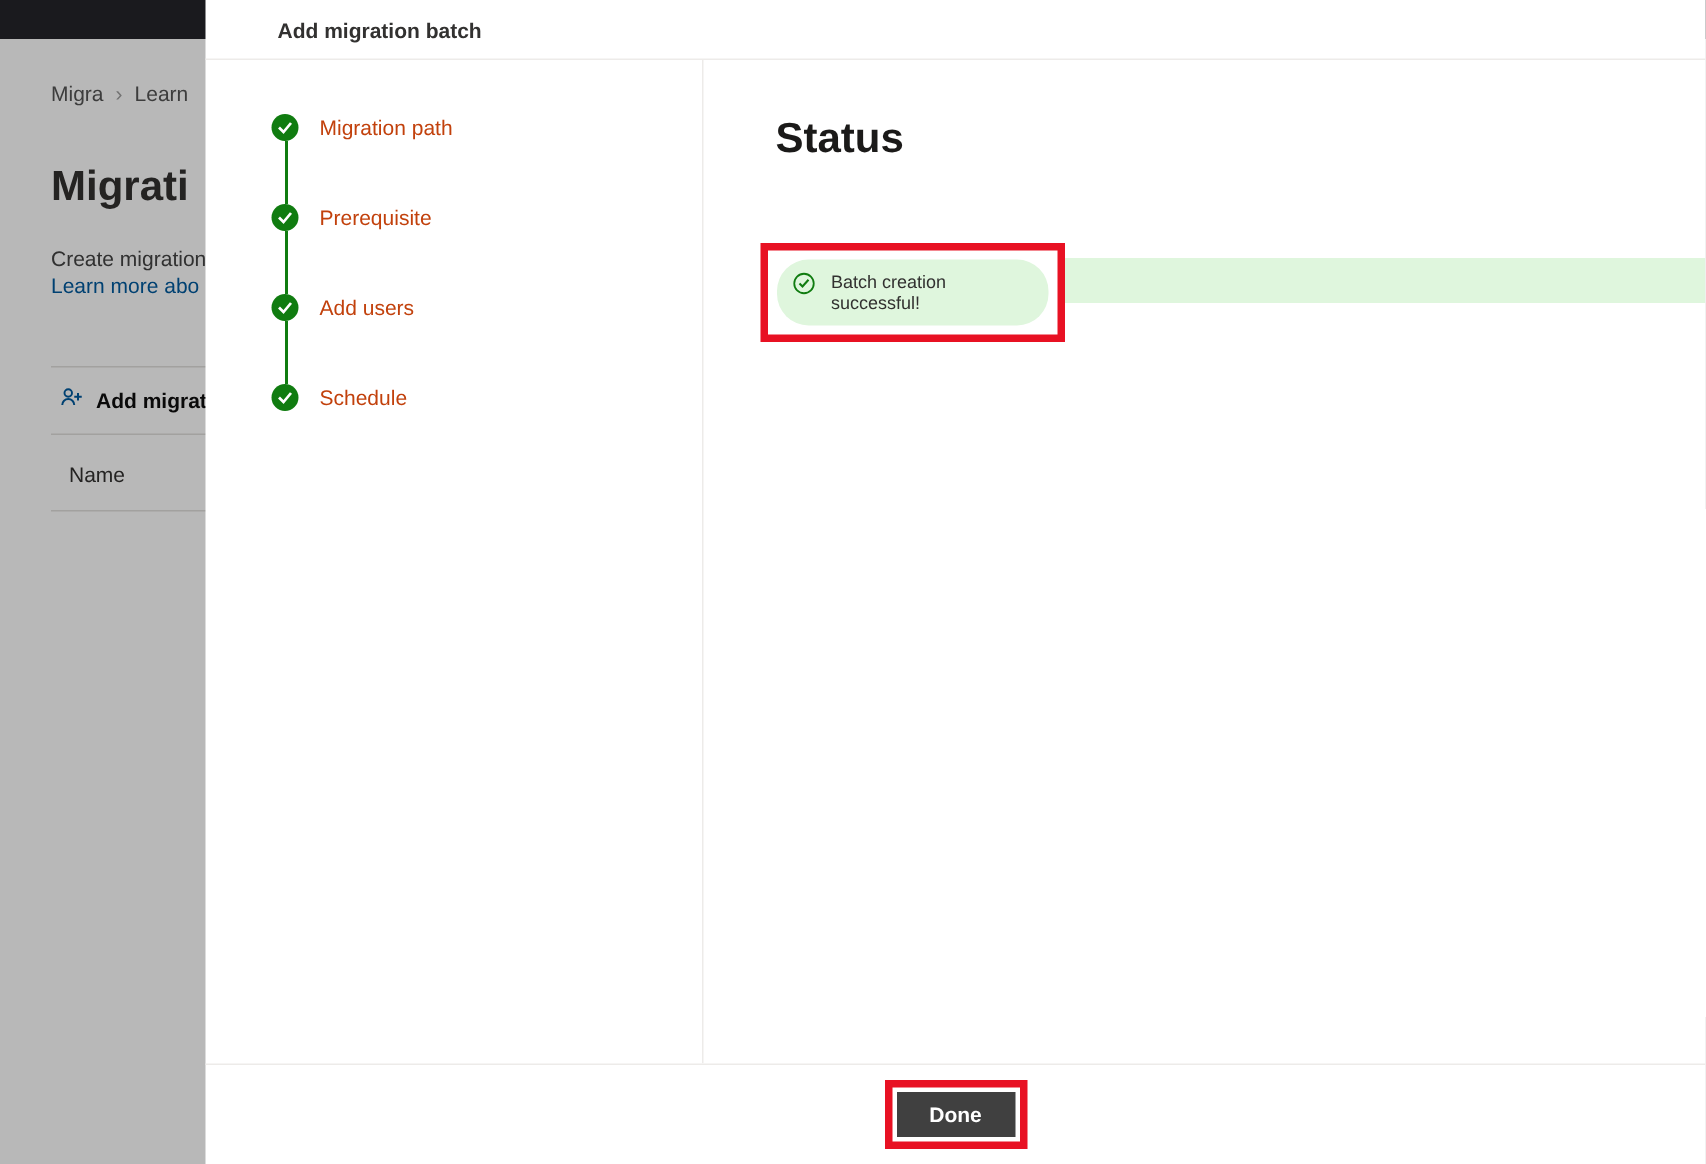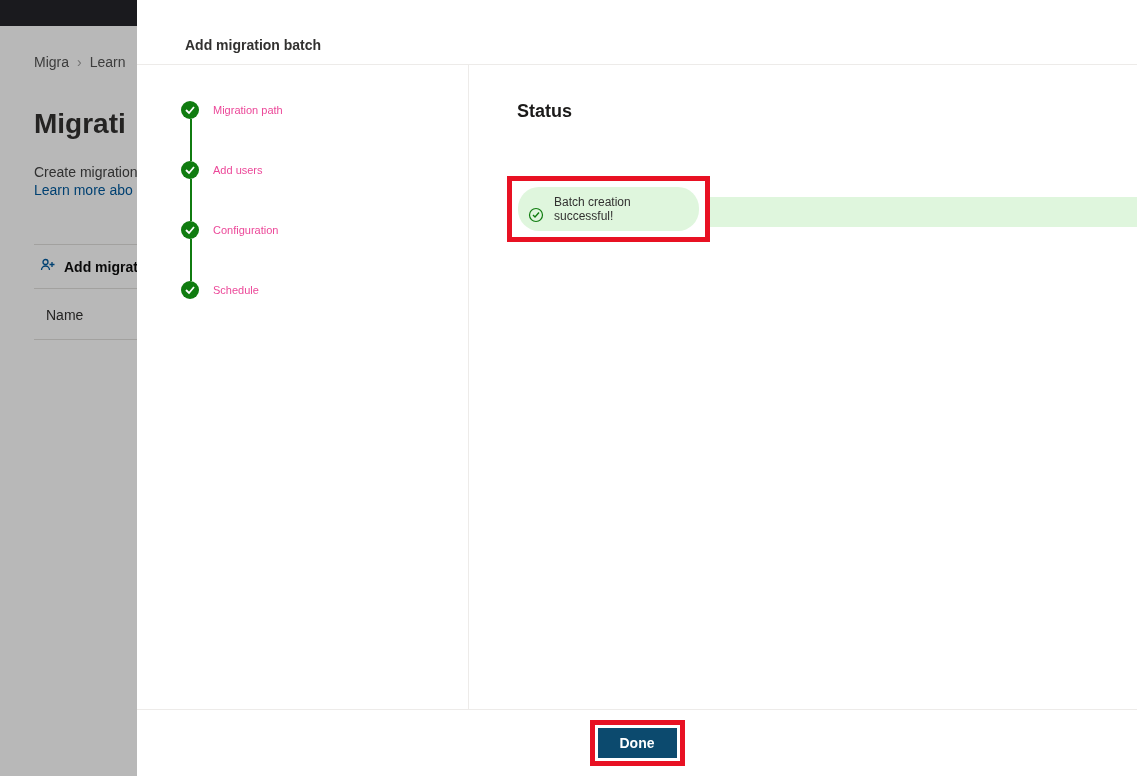--- a/index.html
+++ b/index.html
@@ -83,21 +83,20 @@
       z-index: 10;
       display: flex;
       flex-direction: column;
     }
     .modal-header {
       padding: 12px 48px 12px 48px;
       border-bottom: 1px solid #edebe9;
       height: 40px;
       display: flex;
       align-items: center;
-      margin-top: 25px;
     }
     .modal-title {
       font-size: 14px;
       font-weight: 700;
     }
     .modal-body {
       flex: 1 1 auto;
       display: flex;
       overflow: hidden;
     }
@@ -132,43 +131,43 @@
     .step-line {
       position: absolute;
       left: 8.5px;
       top: 18px;
       bottom: 0;
       width: 2px;
       background: #107c10;
       z-index: 1;
     }
     .wizard-step:last-child .step-line { display: none; }
-    .step-label { font-size: 11px; color: #ec4899; }
+    .step-label { font-size: 14px; color: #c2410c; }
 
     .right-pane {
       flex: 1;
       padding: 36px 48px 0 48px;
       position: relative;
     }
     .status-heading {
-      font-size: 18px;
+      font-size: 28px;
       font-weight: 700;
       color: #1b1a19;
       margin-bottom: 54px;
     }
     .highlight-box {
       border: 5px solid #e81123;
       padding: 6px;
       display: inline-block;
       margin-left: -10px;
     }
     .success-banner {
       background: #dff6dd;
       display: flex;
-      align-items: flex-end;
+      align-items: flex-start;
       gap: 10px;
       padding: 8px 10px;
       width: 181px;
       border-radius: 21px;
     }
     
     .success-banner-stripe {
       position: absolute;
       left: 240px;
       right: 0;
@@ -190,21 +189,21 @@
       border-top: 1px solid #edebe9;
       padding: 10px 0;
       display: flex;
       justify-content: center;
     }
     .done-highlight {
       border: 5px solid #e81123;
       padding: 3px;
     }
     .btn-primary {
-      background: #0c4a6e;
+      background: #404040;
       color: #ffffff;
       border: none;
       padding: 6px 22px;
       font-size: 14px;
       font-weight: 600;
       cursor: pointer;
       min-width: 64px;
       height: 30px;
     }
   </style>
@@ -255,30 +254,30 @@
           <span class="step-line"></span>
           <span class="step-label">Migration path</span>
         </li>
         <li class="wizard-step">
           <span class="step-dot">
               <svg viewBox="0 0 10 10">
                 <path d="M1 5 L4 8 L9 2" fill="none" stroke="#fff" stroke-width="1.8"></path>
               </svg>
             </span>
           <span class="step-line"></span>
-          <span class="step-label">Add users</span>
+          <span class="step-label">Prerequisite</span>
         </li>
         <li class="wizard-step">
           <span class="step-dot">
               <svg viewBox="0 0 10 10">
                 <path d="M1 5 L4 8 L9 2" fill="none" stroke="#fff" stroke-width="1.8"></path>
               </svg>
             </span>
           <span class="step-line"></span>
-          <span class="step-label">Configuration</span>
+          <span class="step-label">Add users</span>
         </li>
         <li class="wizard-step">
           <span class="step-dot">
               <svg viewBox="0 0 10 10">
                 <path d="M1 5 L4 8 L9 2" fill="none" stroke="#fff" stroke-width="1.8"></path>
               </svg>
             </span>
 
           <span class="step-label">Schedule</span>
         </li>

